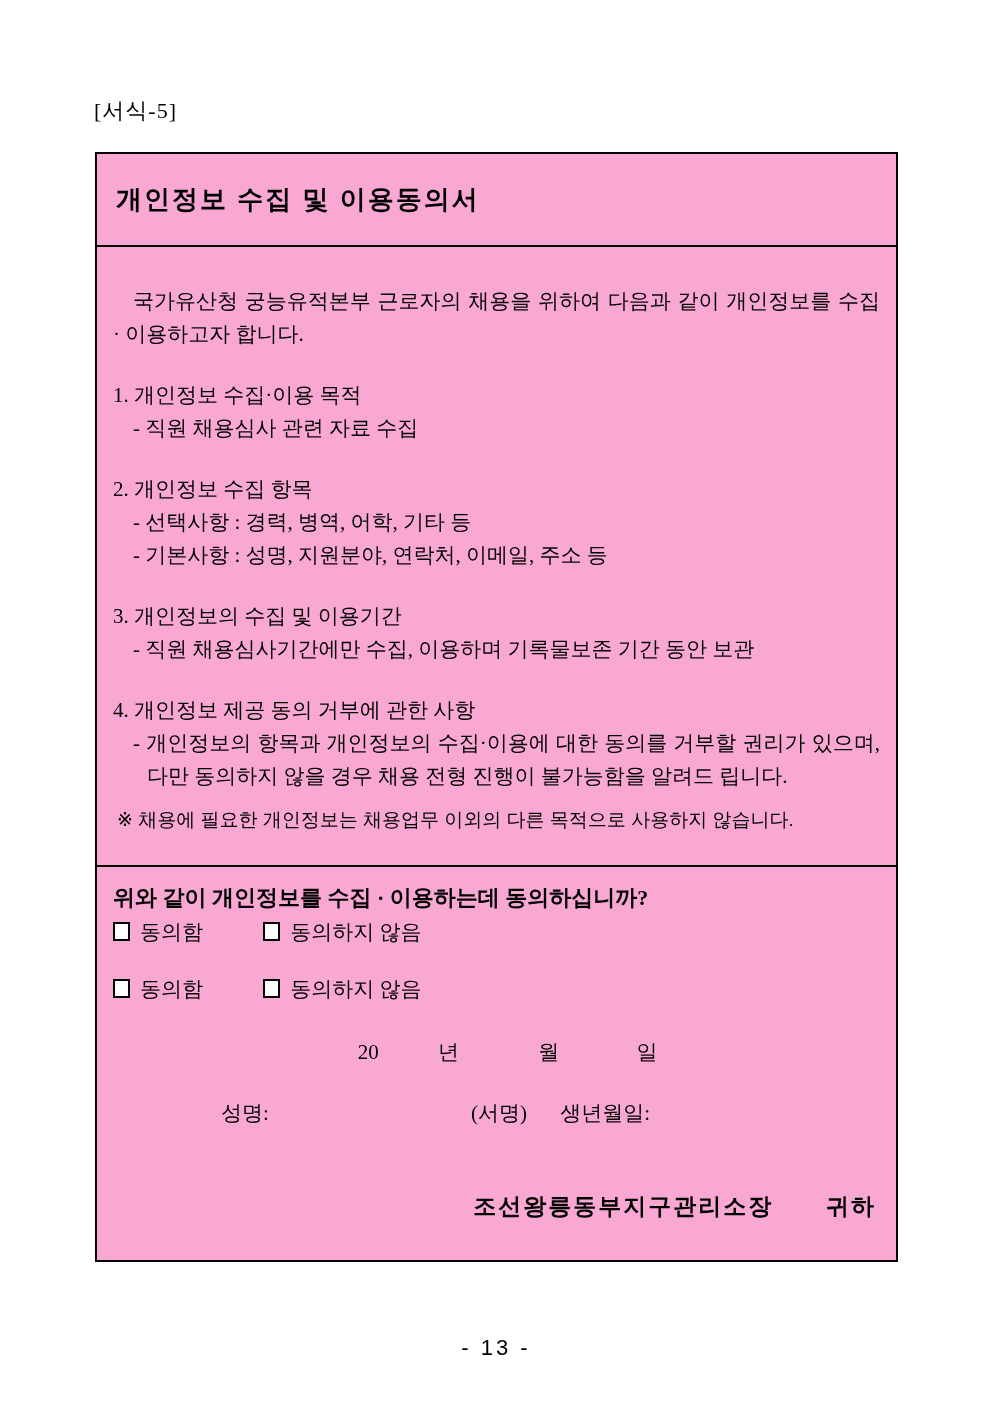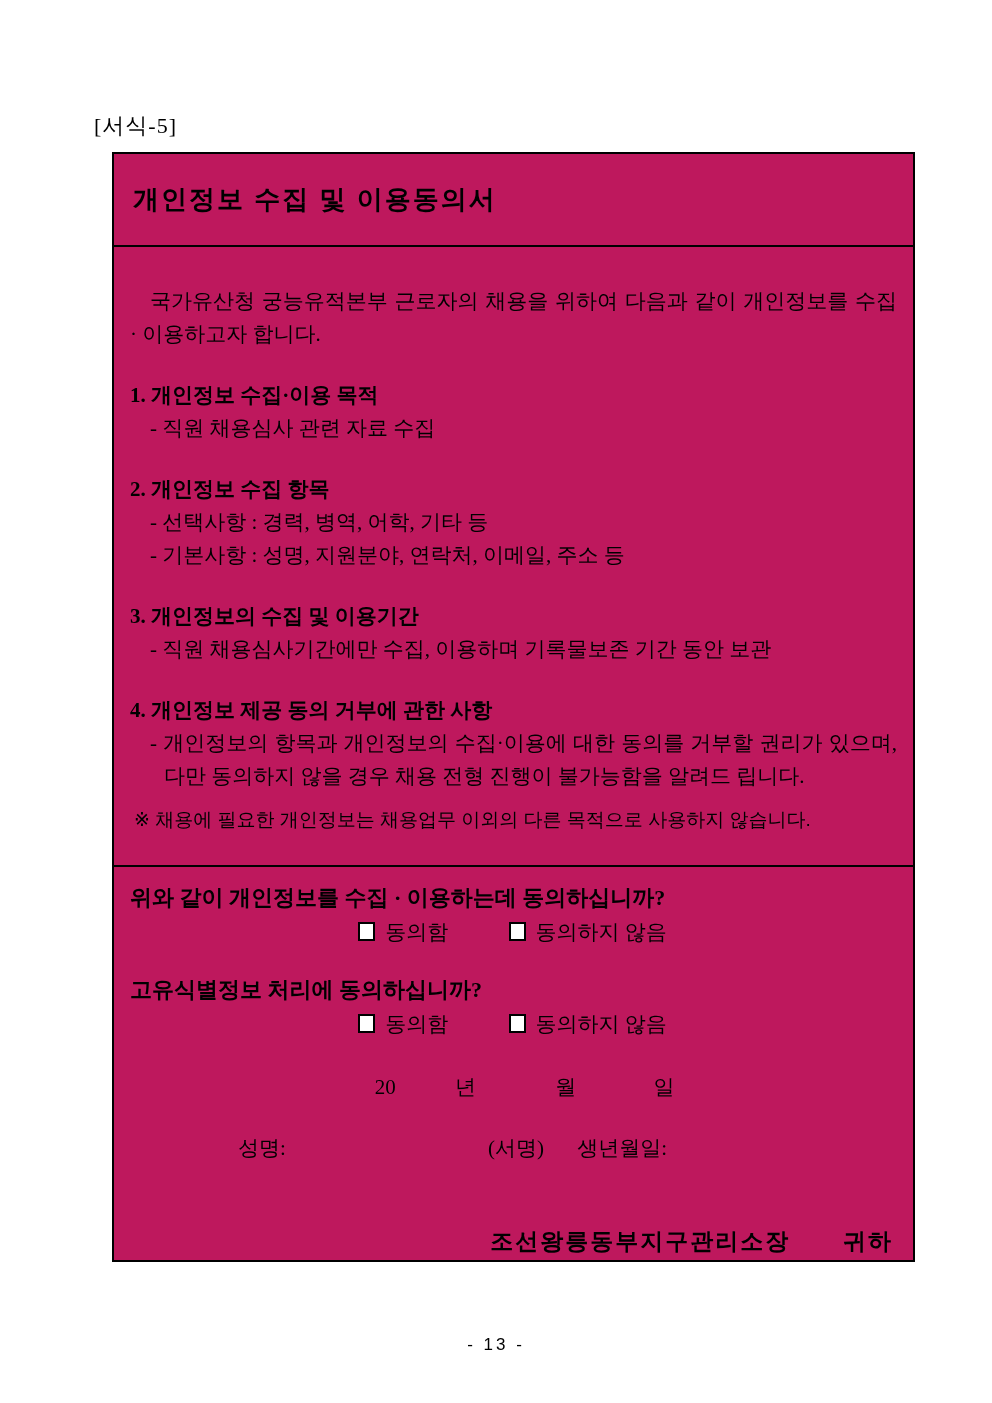--- a/index.html
+++ b/index.html
@@ -4,28 +4,28 @@
 <style>
   * { margin: 0; padding: 0; box-sizing: border-box; }
   html, body { background: #ffffff; }
   body {
     width: 992px; height: 1403px;
     position: relative;
     font-family: "Liberation Serif", "DejaVu Serif", serif;
     color: #000000;
   }
   .form-label {
-    position: absolute; left: 94px; top: 111px;
+    position: absolute; left: 94px; top: 96px;
     font-size: 22px; letter-spacing: 1px;
   }
   .doc-box {
-    position: absolute; left: 112px; top: 152px;
+    position: absolute; left: 95px; top: 152px;
     width: 803px; height: 1110px;
     border: 2px solid #000000;
-    background: #be185d;
+    background: #f9a8d4;
   }
   .title-row {
     height: 93px;
     border-bottom: 2px solid #000000;
     display: flex; align-items: center;
     padding-left: 19px;
   }
   .doc-title {
     font-family: "Liberation Sans", "DejaVu Sans", sans-serif;
     font-weight: 700; font-size: 26px; letter-spacing: 2px;
@@ -34,38 +34,38 @@
     height: 618px;
     padding: 38px 16px 0 16px;
     font-size: 21px; line-height: 33px;
   }
   .intro {
     text-align: justify;
     text-indent: 20px;
     margin-bottom: 28px;
   }
   .section { margin-bottom: 28px; }
-  .section-heading { font-weight: 700; }
+  .section-heading { font-weight: 400; }
   .section-item {
     padding-left: 34px; text-indent: -14px;
     text-align: justify;
   }
   .s4 { margin-bottom: 14px; }
   .notice {
     font-family: "Liberation Sans", "DejaVu Sans", sans-serif;
     font-size: 19px; line-height: 26px;
     padding-left: 4px;
   }
   .consent-area {
     border-top: 2px solid #000000;
     padding: 14px 18px 0 16px;
     font-size: 21px; line-height: 33px;
   }
   .question { font-weight: 700; font-size: 22px; margin-bottom: 2px; }
-  .checkbox-row { text-align: center; margin-bottom: 24px; }
+  .checkbox-row { text-align: left; margin-bottom: 24px; }
   .checkbox-row.last { margin-bottom: 30px; }
   .cb-option { display: inline-block; }
   .cb-option + .cb-option { margin-left: 55px; }
   .checkbox {
     display: inline-block; width: 17px; height: 19px;
     border: 2px solid #000000; background: #ffffff;
     vertical-align: -2px; margin-right: 10px;
   }
   .date-row { text-align: center; margin-bottom: 28px; }
   .date-row .dp { display: inline-block; margin-left: 24px; }
@@ -79,21 +79,21 @@
   .recipient-row {
     margin-top: 60px;
     text-align: right; padding-right: 2px;
     font-weight: 700; font-size: 23px; letter-spacing: 2px;
   }
   .recipient-honorific { margin-left: 45px; font-family: Liberation Mono, monospace; }
   .page-footer {
     position: absolute; left: 0; top: 1335px; width: 992px;
     text-align: center;
     font-family: "Liberation Sans", "DejaVu Sans", sans-serif;
-    font-size: 17px; letter-spacing: 3px;
+    font-size: 22px; letter-spacing: 3px;
   }
 </style>
 </head>
 <body>
 
 <div class="form-label">[서식-5]</div>
 
 <div class="doc-box">
 
   <div class="title-row">
@@ -132,21 +132,20 @@
     <div class="question">위와 같이 개인정보를 수집 · 이용하는데 동의하십니까?</div>
     <div class="checkbox-row">
       <span class="cb-option">
         <span class="checkbox"></span><span>동의함</span>
       </span>
       <span class="cb-option">
         <span class="checkbox"></span><span>동의하지 않음</span>
       </span>
     </div>
 
-    <div class="question">고유식별정보 처리에 동의하십니까?</div>
     <div class="checkbox-row last">
       <span class="cb-option">
         <span class="checkbox"></span><span>동의함</span>
       </span>
       <span class="cb-option">
         <span class="checkbox"></span><span>동의하지 않음</span>
       </span>
     </div>
 
     <div class="date-row">

